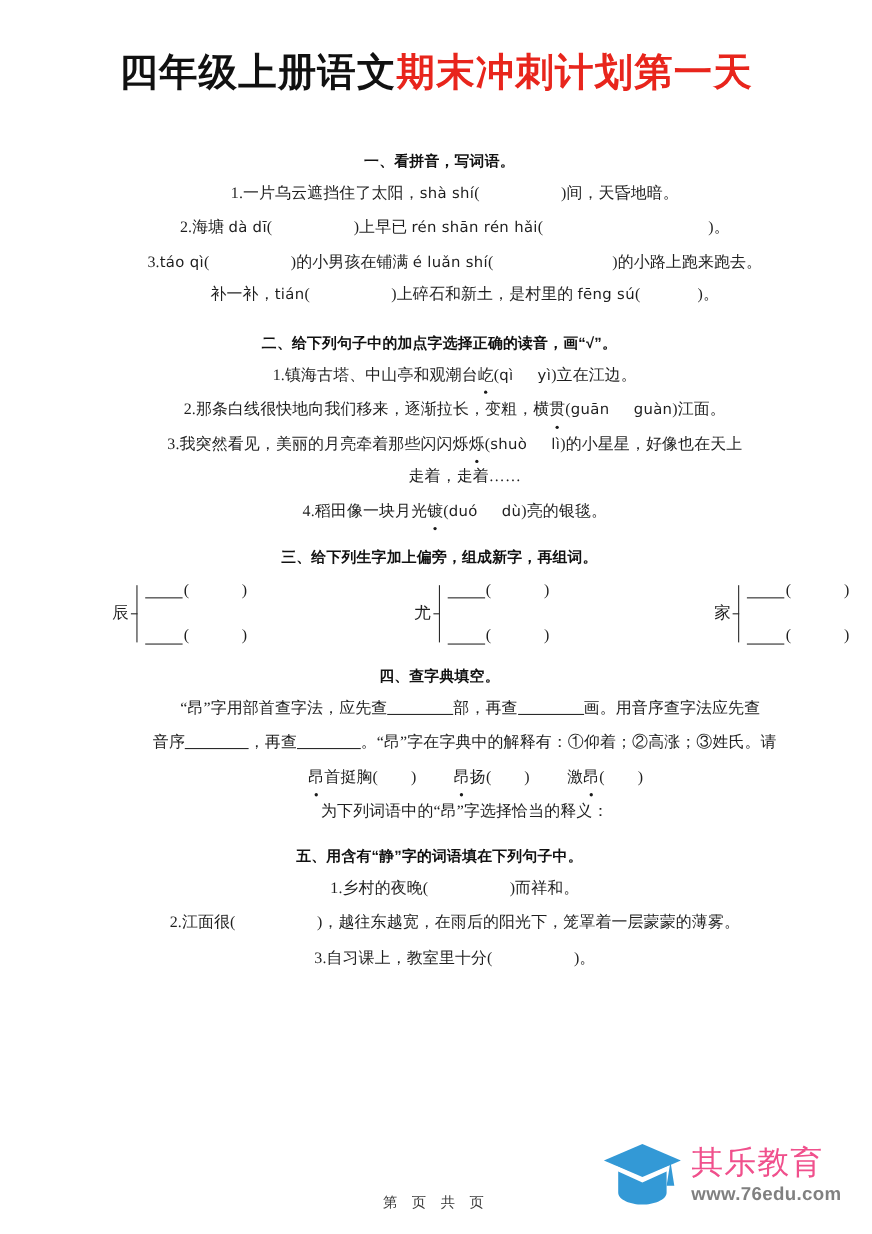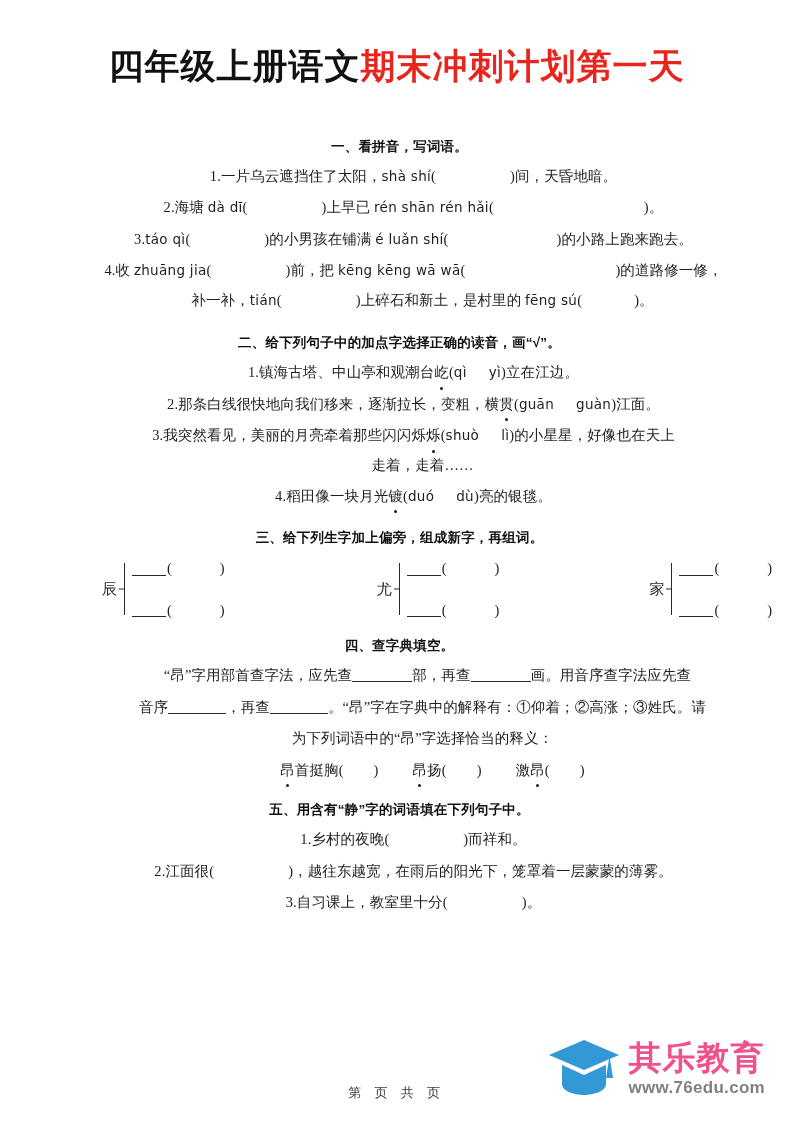--- a/index.html
+++ b/index.html
@@ -203,22 +203,22 @@
     gap: 8px;
   }
   .cap {
     width: 74px;
     height: 64px;
     position: relative;
   }
   .logo-text { display: flex; flex-direction: column; line-height: 1; }
   .logo-cn {
     font-family: "Liberation Sans", "DejaVu Sans", sans-serif;
-    font-weight: 700;
-    font-size: 33px;
+    font-weight: 400;
+    font-size: 29px;
     color: #f0508c;
     letter-spacing: 1px;
   }
   .logo-url {
     font-family: "Liberation Sans", "DejaVu Sans", sans-serif;
     font-weight: 700;
     font-size: 17px;
     color: #808080;
     letter-spacing: .3px;
     margin-top: 5px;
@@ -243,23 +243,20 @@
     </div>
 
     <div class="item">
       <span>2.</span><span>海塘 </span><span class="py">dà dī</span>(<span class="gap-m"></span>)<span>上早已 </span><span class="py">rén shān rén hǎi</span>(<span class="gap-xl"></span>)<span>。</span>
     </div>
 
     <div class="item">
       <span>3.</span><span class="py">táo qì</span>(<span class="gap-m"></span>)<span>的小男孩在铺满 </span><span class="py">é luǎn shí</span>(<span class="gap-l"></span>)<span>的小路上跑来跑去。</span>
     </div>
 
-    <div class="item">
-      <span>4.</span><span>收 </span><span class="py">zhuāng jia</span>(<span class="gap-m"></span>)<span>前，把 </span><span class="py">kēng kēng wā wā</span>(<span class="gap-xl"></span>)<span>的道路修一修，</span>
-    </div>
 
     <div class="item cont">
       <span>补一补，</span><span class="py">tián</span>(<span class="gap-m"></span>)<span>上碎石和新土，是村里的 </span><span class="py">fēng sú</span>(<span class="gap-s"></span>)<span>。</span>
     </div>
   </div>
 
   <div class="section sec2">
     <div class="sec-head">二、给下列句子中的加点字选择正确的读音，画“√”。</div>
 
     <div class="item">
@@ -338,25 +335,25 @@
     <div class="sec-head">四、查字典填空。</div>
 
     <div class="item indent2">
       <span>“昂”字用部首查字法，应先查</span><span class="blank w60"></span><span>部，再查</span><span class="blank w60"></span><span>画。用音序查字法应先查</span>
     </div>
 
     <div class="item indent3">
       <span>音序</span><span class="blank w58"></span><span>，再查</span><span class="blank w58"></span><span>。“昂”字在字典中的解释有：①仰着；②高涨；③姓氏。请</span>
     </div>
 
-    <div class="item indent3">为下列词语中的“昂”字选择恰当的释义：</div>
-
     <div class="item" style="margin-left:72px;">
       <span><span class="dotchar">昂</span>首挺胸</span>(<span class="gap-xs"></span>)<span style="display:inline-block;width:34px;"></span><span><span class="dotchar">昂</span>扬</span>(<span class="gap-xs"></span>)<span style="display:inline-block;width:34px;"></span><span>激<span class="dotchar">昂</span></span>(<span class="gap-xs"></span>)
     </div>
+
+    <div class="item indent3">为下列词语中的“昂”字选择恰当的释义：</div>
   </div>
 
   <div class="section sec5">
     <div class="sec-head">五、用含有“静”字的词语填在下列句子中。</div>
 
     <div class="item">
       <span>1.</span><span>乡村的夜晚</span>(<span class="gap-m"></span>)<span>而祥和。</span>
     </div>
 
     <div class="item">

